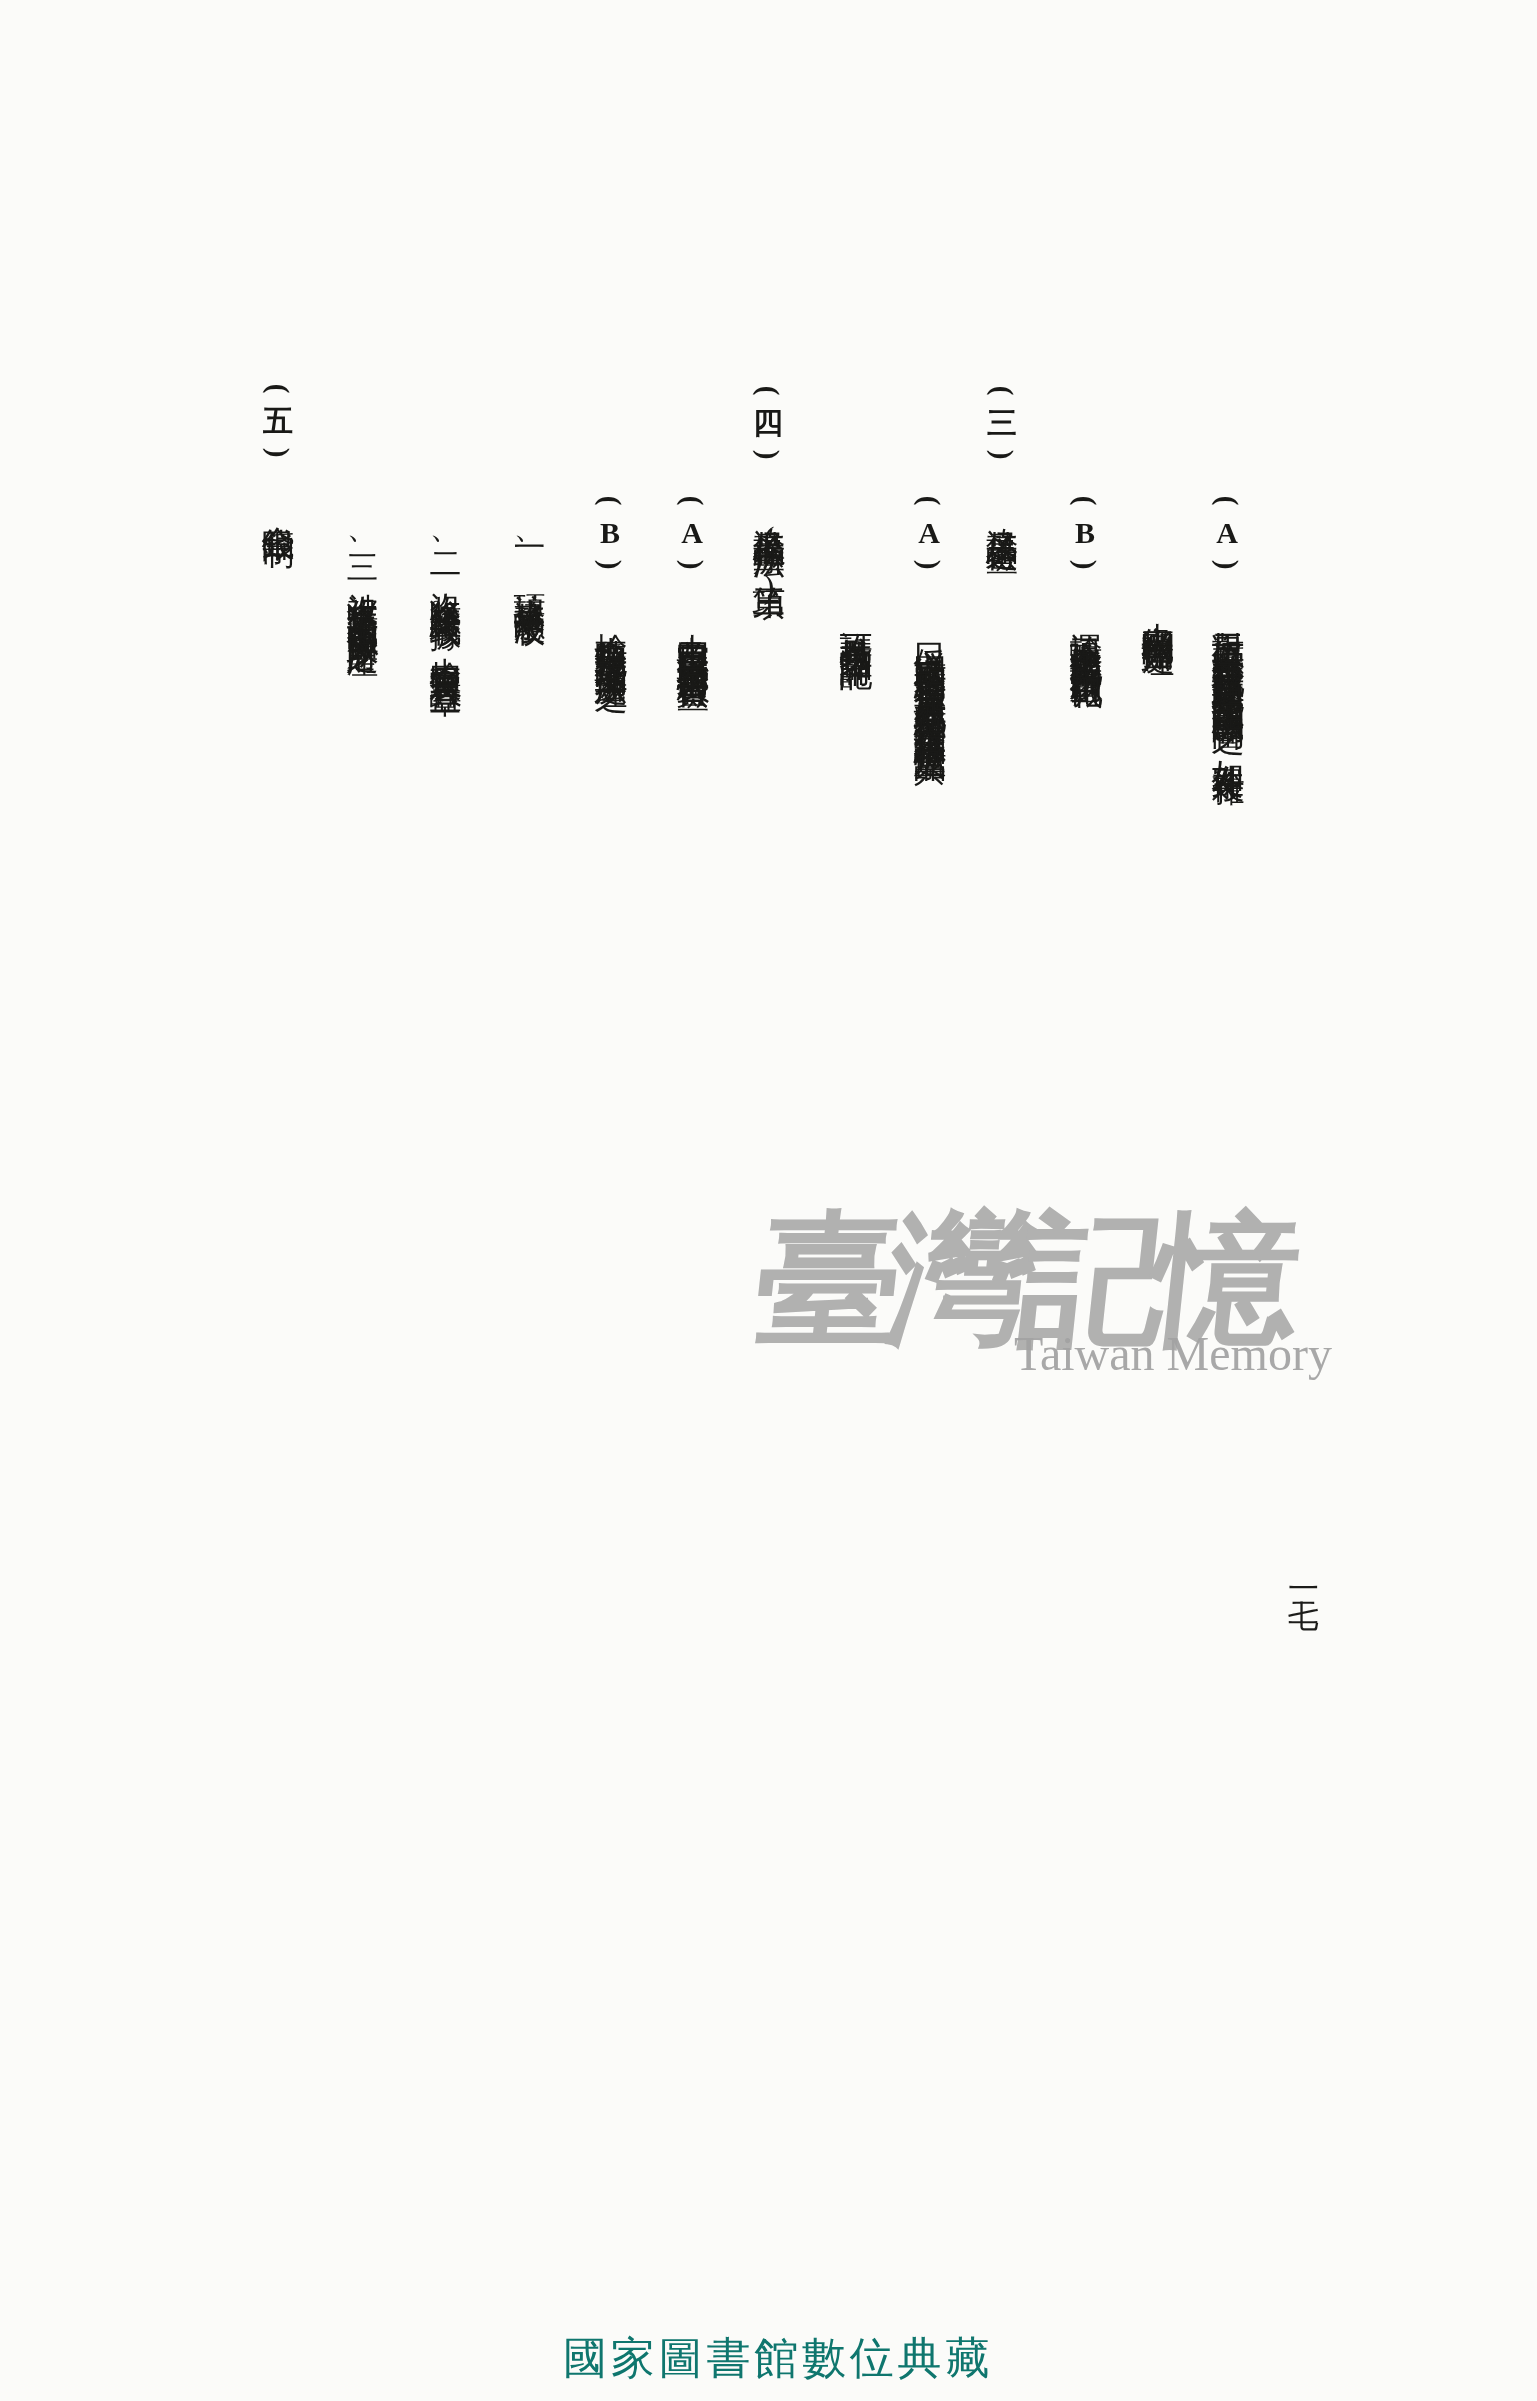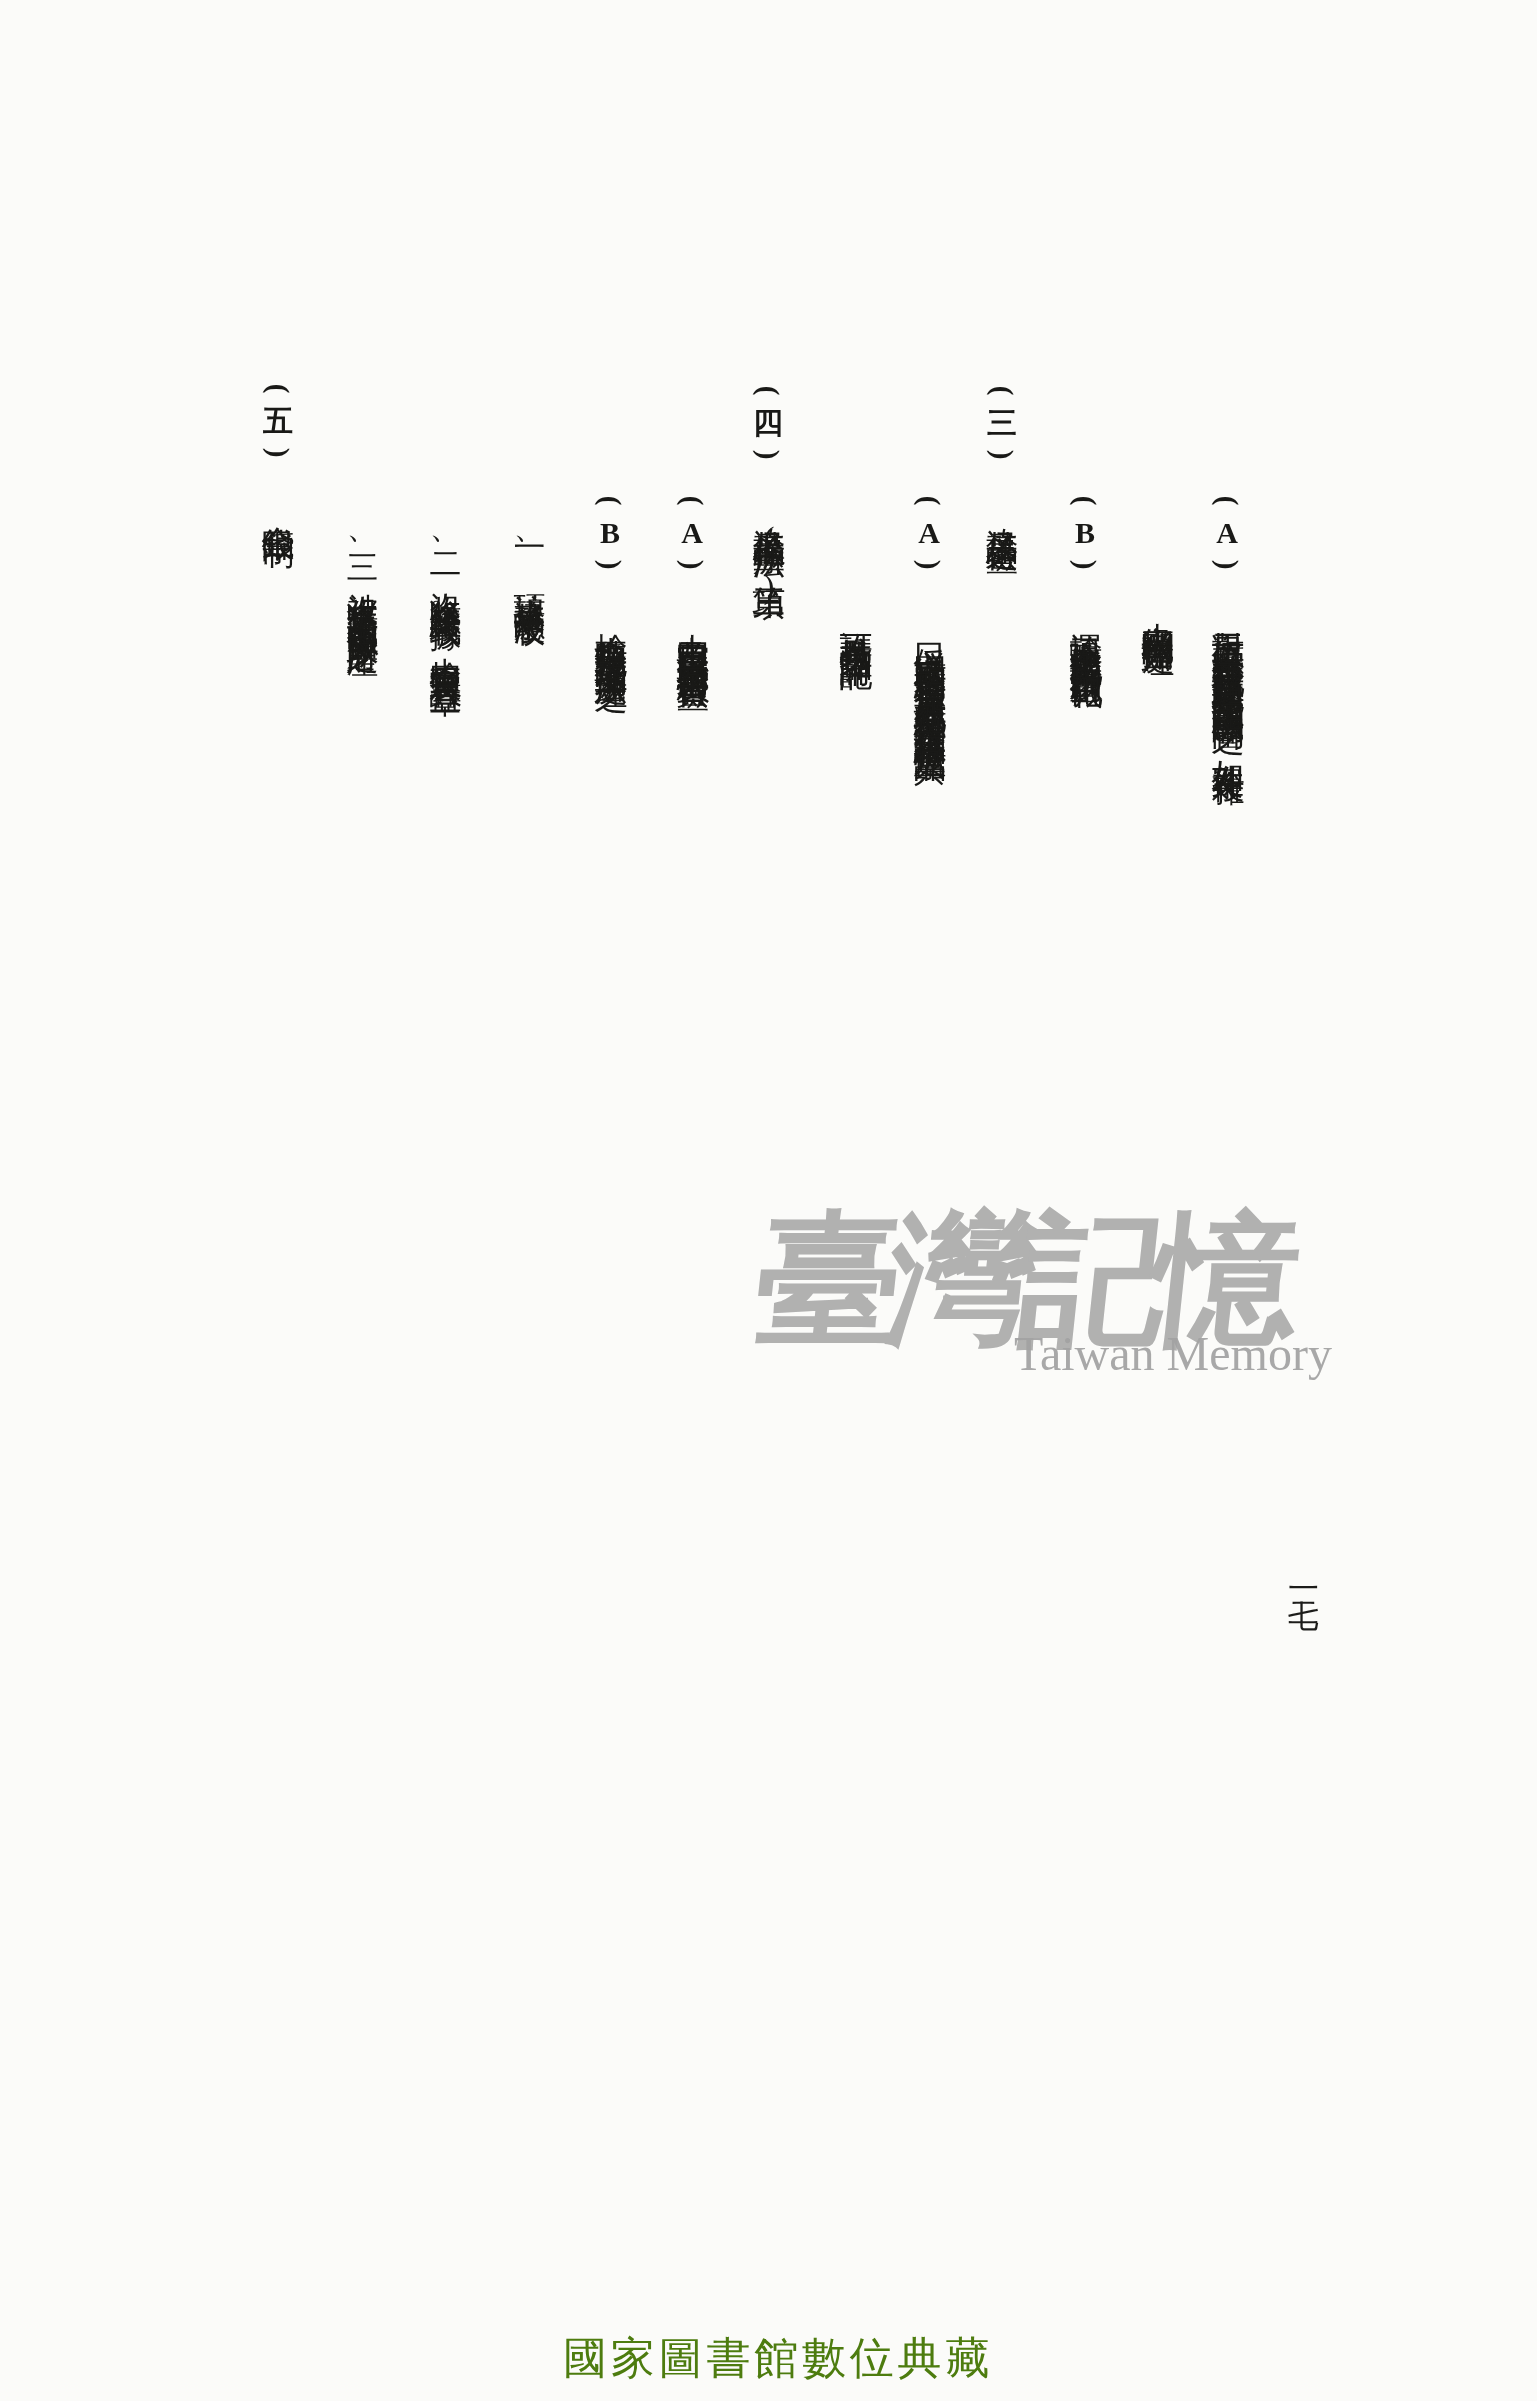--- a/index.html
+++ b/index.html
@@ -92,21 +92,21 @@
     z-index: 5;
     white-space: nowrap;
   }
   
   .footer-caption {
     position: absolute;
     left: 563px;
     top: 2329px;
     font-size: 44px;
     letter-spacing: 3.8px;
-    color: #4d7c0f;
+    color: #0f766e;
     white-space: nowrap;
     text-align: right;
   }
 </style>
 </head>
 <body>
 
 <div class="page">
 
   <div class="marker" style="left:1205px; top:494px;">

